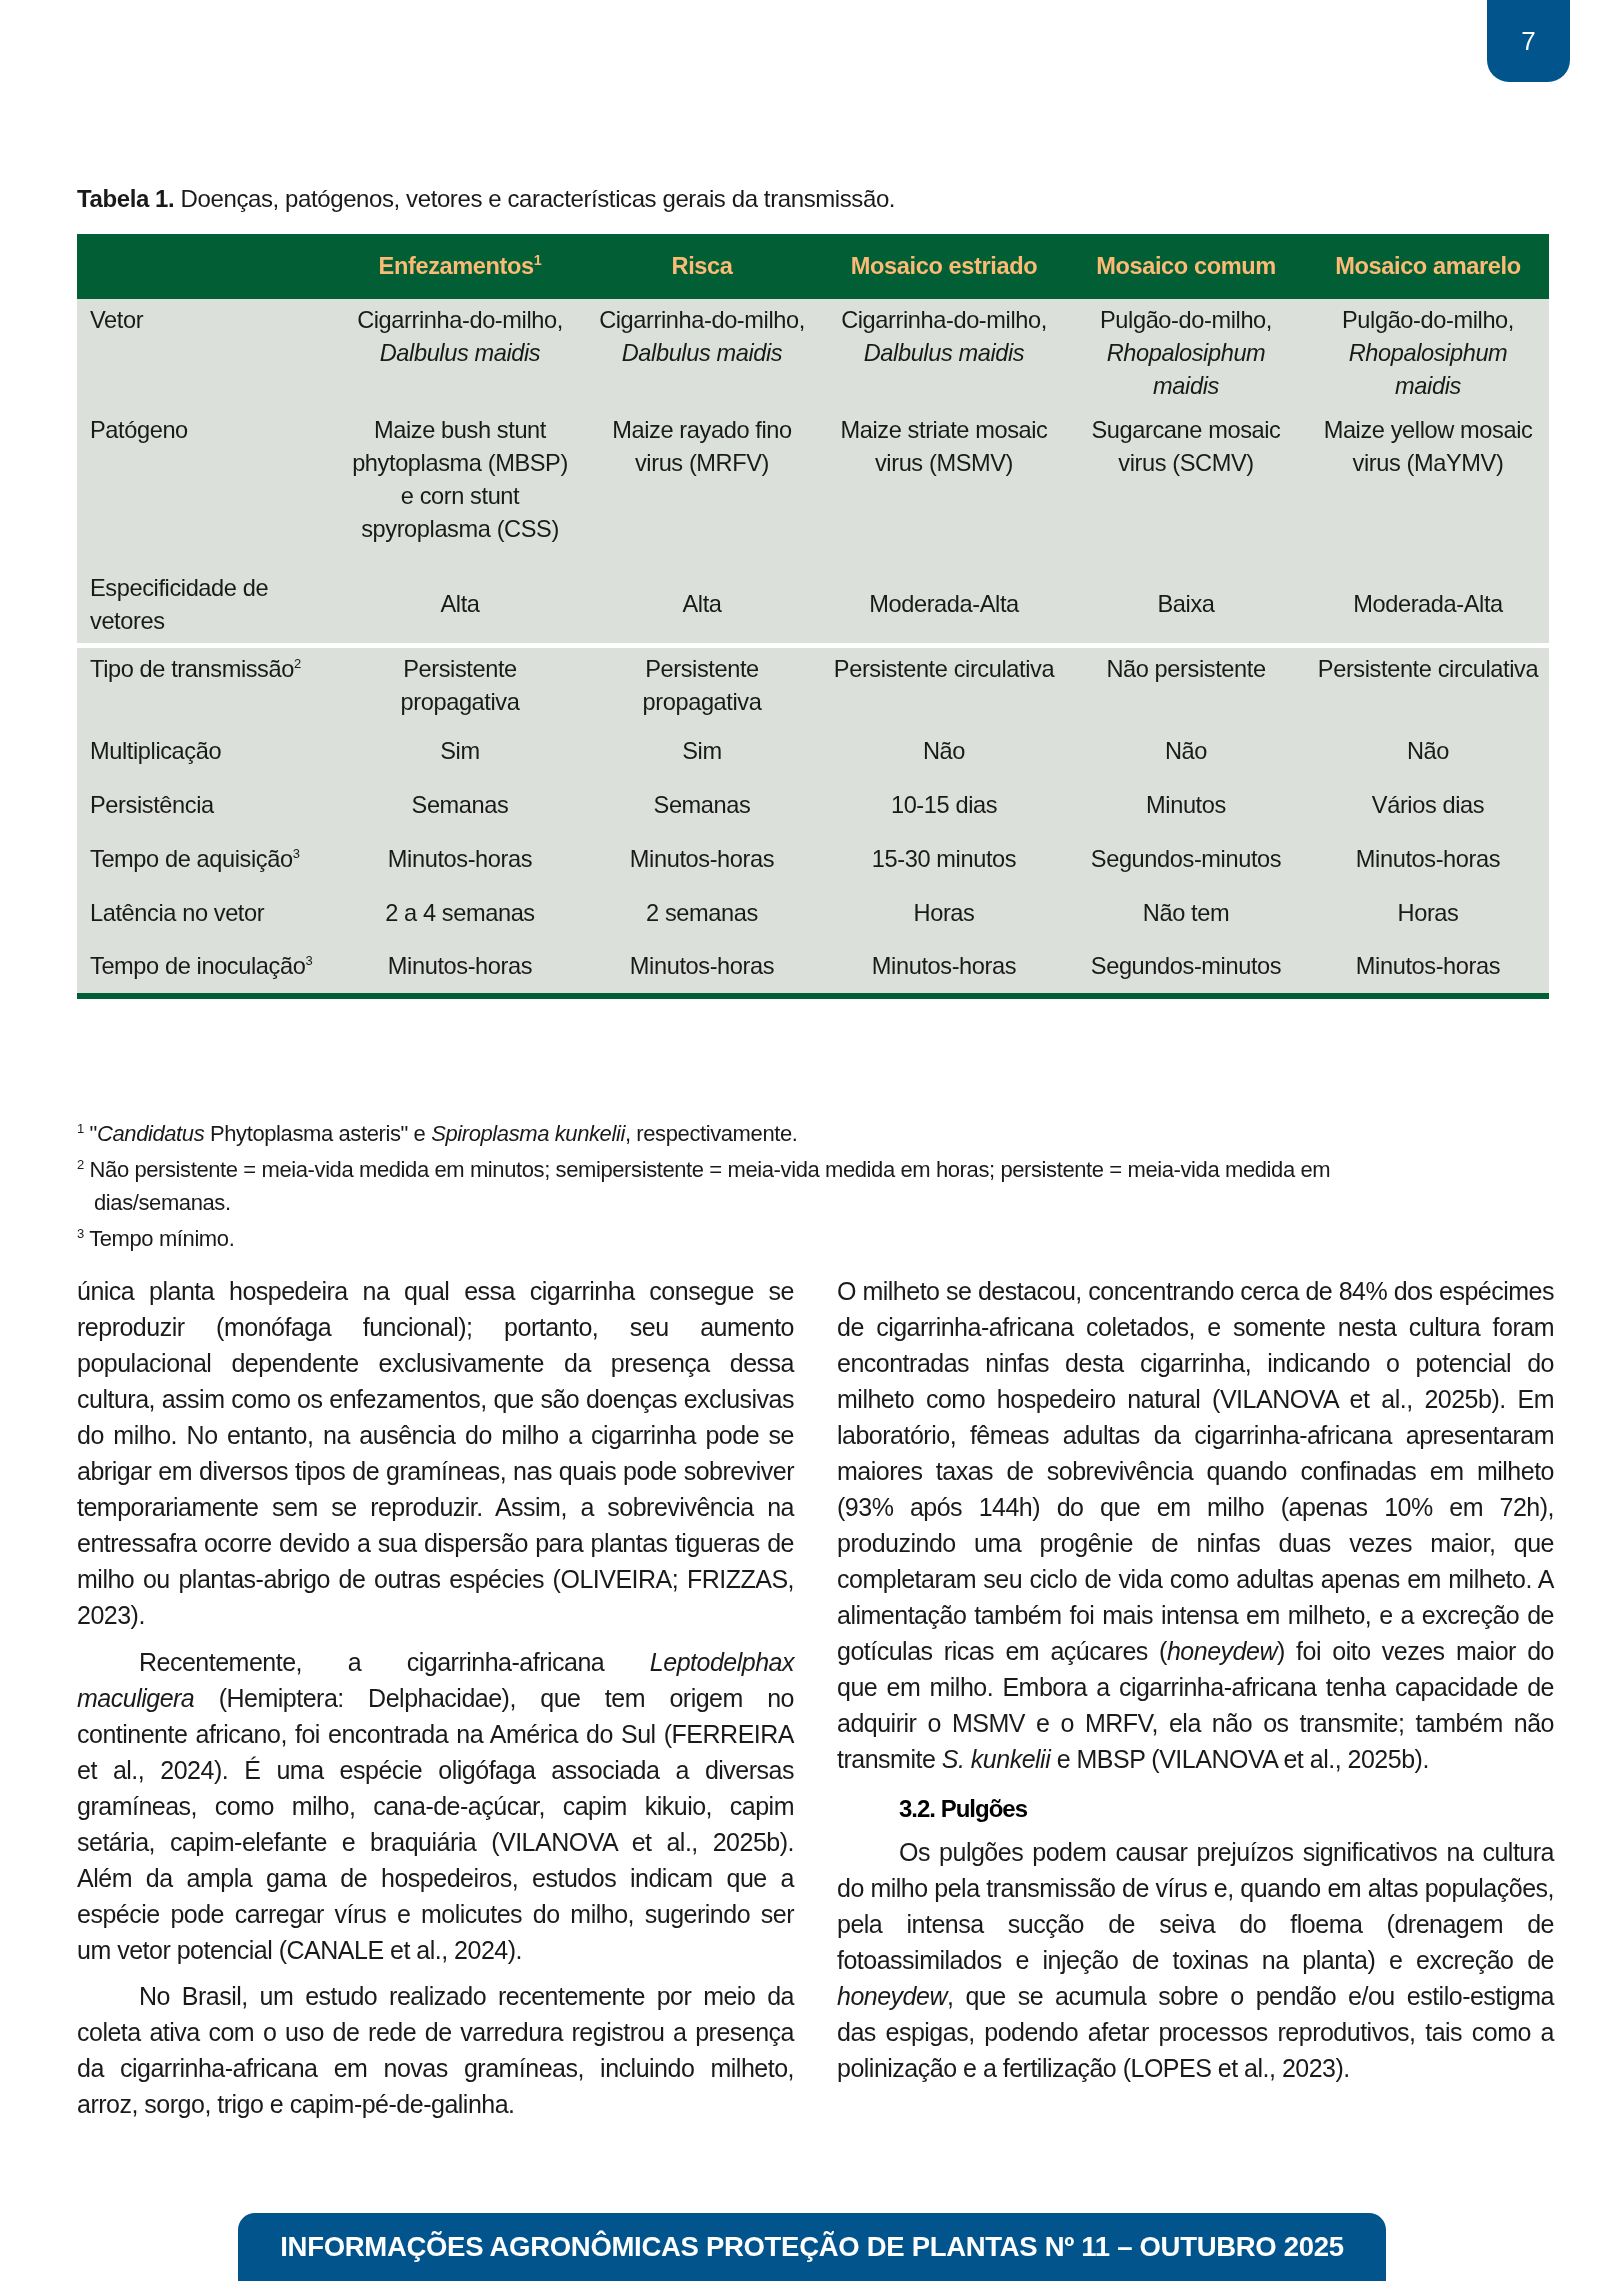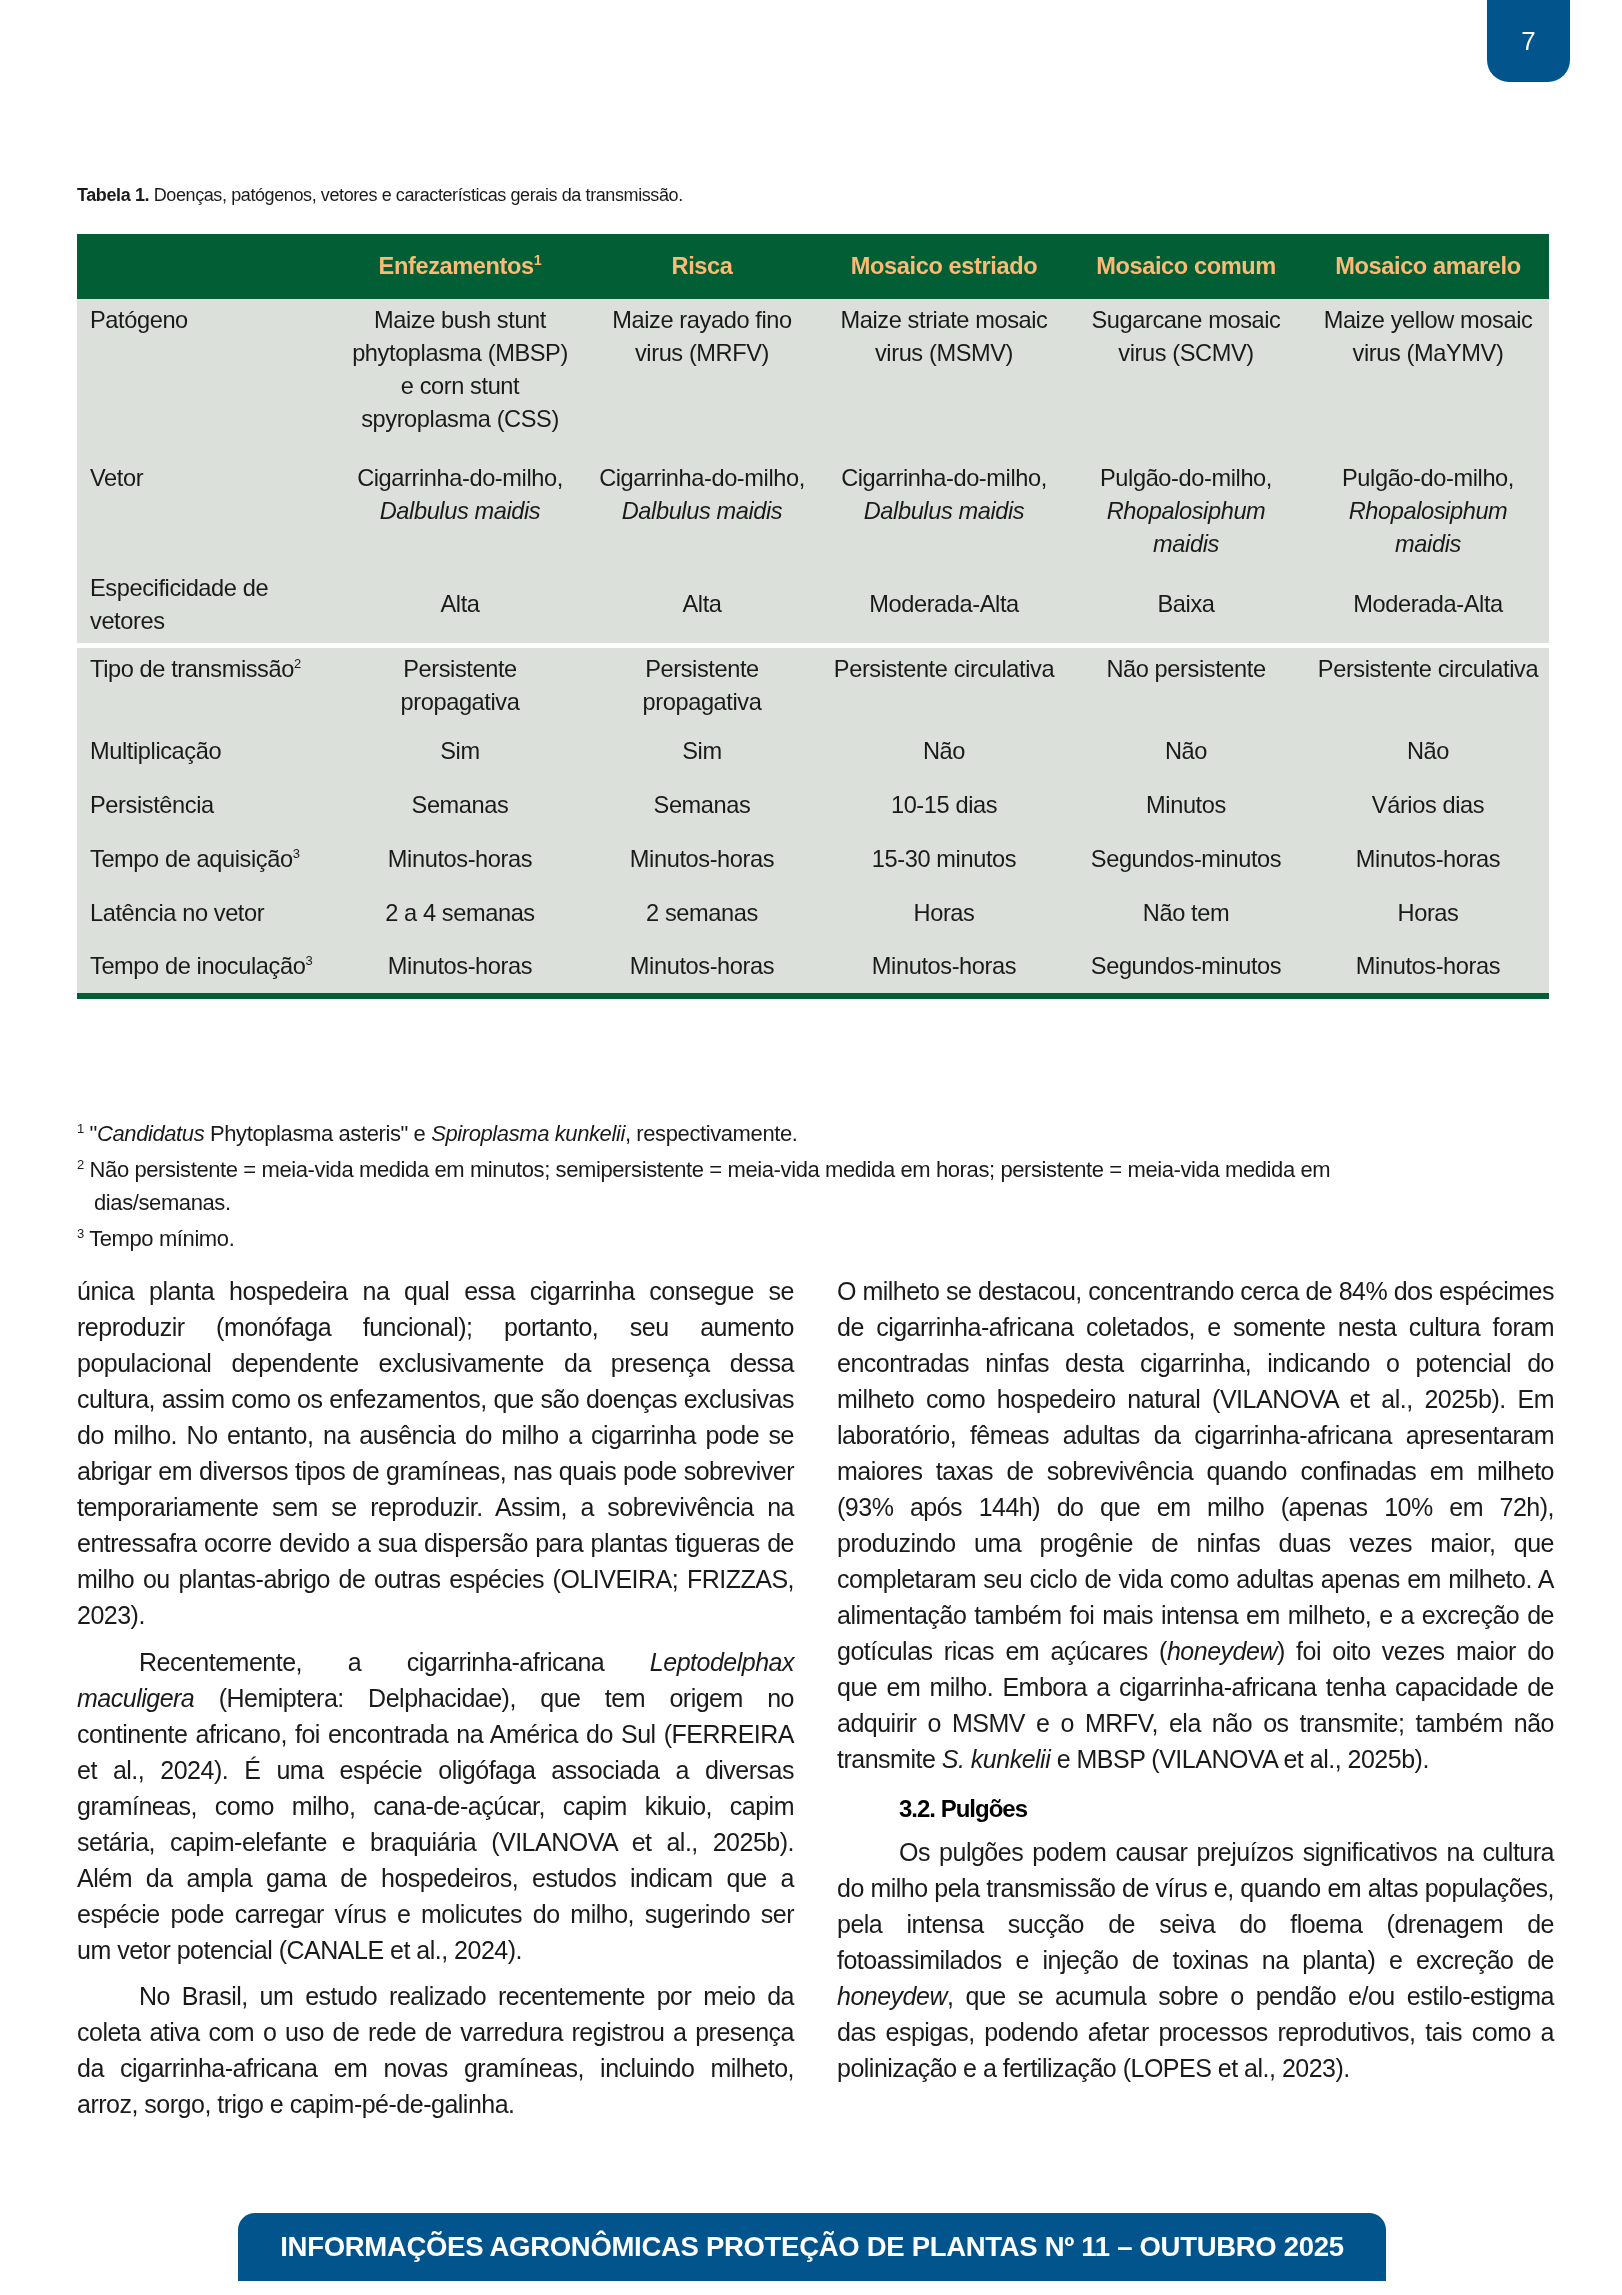--- a/index.html
+++ b/index.html
@@ -8,21 +8,21 @@
     background: #ffffff; color: #1a1a1a;
     font-family: "Liberation Sans Narrow", "Liberation Sans", sans-serif;
   }
   .page-tab {
     position: absolute; left: 1487px; top: 0; width: 83px; height: 82px;
     background: #02548d; border-radius: 0 0 22px 22px;
     color: #fff; font-family: "Liberation Sans", sans-serif; font-size: 26px;
     display: flex; align-items: center; justify-content: center;
   }
   .caption {
-    position: absolute; left: 77px; top: 185px; font-size: 18px; color: #1a1a1a;
+    position: absolute; left: 77px; top: 185px; font-size: 24px; color: #1a1a1a;
     font-family: "Liberation Sans", sans-serif; letter-spacing: -0.4px;
   }
   .caption b { font-weight: bold; }
   table.t {
     position: absolute; left: 77px; top: 234px; width: 1470px;
     border-collapse: collapse; table-layout: fixed;
     font-family: "Liberation Sans", sans-serif; font-size: 23.6px; letter-spacing: -0.4px;
   }
   table.t col.c0 { width: 262px; }
   table.t col.cn { width: 242px; }
@@ -91,35 +91,35 @@
     <tr>
       <th></th>
       <th><span>Enfezamentos</span><sup>1</sup></th>
       <th>Risca</th>
       <th>Mosaico estriado</th>
       <th>Mosaico comum</th>
       <th>Mosaico amarelo</th>
     </tr>
   </thead>
   <tbody>
+    <tr>
+      <td class="lbl">Vetor</td>
+      <td><span>Cigarrinha-do-milho, </span><i>Dalbulus maidis</i></td>
+      <td><span>Cigarrinha-do-milho, </span><i>Dalbulus maidis</i></td>
+      <td><span>Cigarrinha-do-milho, </span><i>Dalbulus maidis</i></td>
+      <td><span>Pulgão-do-milho, </span><i>Rhopalosiphum maidis</i></td>
+      <td><span>Pulgão-do-milho, </span><i>Rhopalosiphum maidis</i></td>
+    </tr>
     <tr style="height:158px">
       <td class="lbl">Patógeno</td>
       <td>Maize bush stunt phytoplasma (MBSP)  e corn stunt spyroplasma (CSS)</td>
       <td>Maize rayado fino virus (MRFV)</td>
       <td>Maize striate mosaic virus (MSMV)</td>
       <td>Sugarcane mosaic virus (SCMV)</td>
       <td>Maize yellow mosaic virus (MaYMV)</td>
-    </tr>
-    <tr>
-      <td class="lbl">Vetor</td>
-      <td><span>Cigarrinha-do-milho, </span><i>Dalbulus maidis</i></td>
-      <td><span>Cigarrinha-do-milho, </span><i>Dalbulus maidis</i></td>
-      <td><span>Cigarrinha-do-milho, </span><i>Dalbulus maidis</i></td>
-      <td><span>Pulgão-do-milho, </span><i>Rhopalosiphum maidis</i></td>
-      <td><span>Pulgão-do-milho, </span><i>Rhopalosiphum maidis</i></td>
     </tr>
     <tr>
       <td class="lbl">Especificidade de vetores</td>
       <td class="mid">Alta</td>
       <td class="mid">Alta</td>
       <td class="mid">Moderada-Alta</td>
       <td class="mid">Baixa</td>
       <td class="mid">Moderada-Alta</td>
     </tr>
     <tr class="gap">

